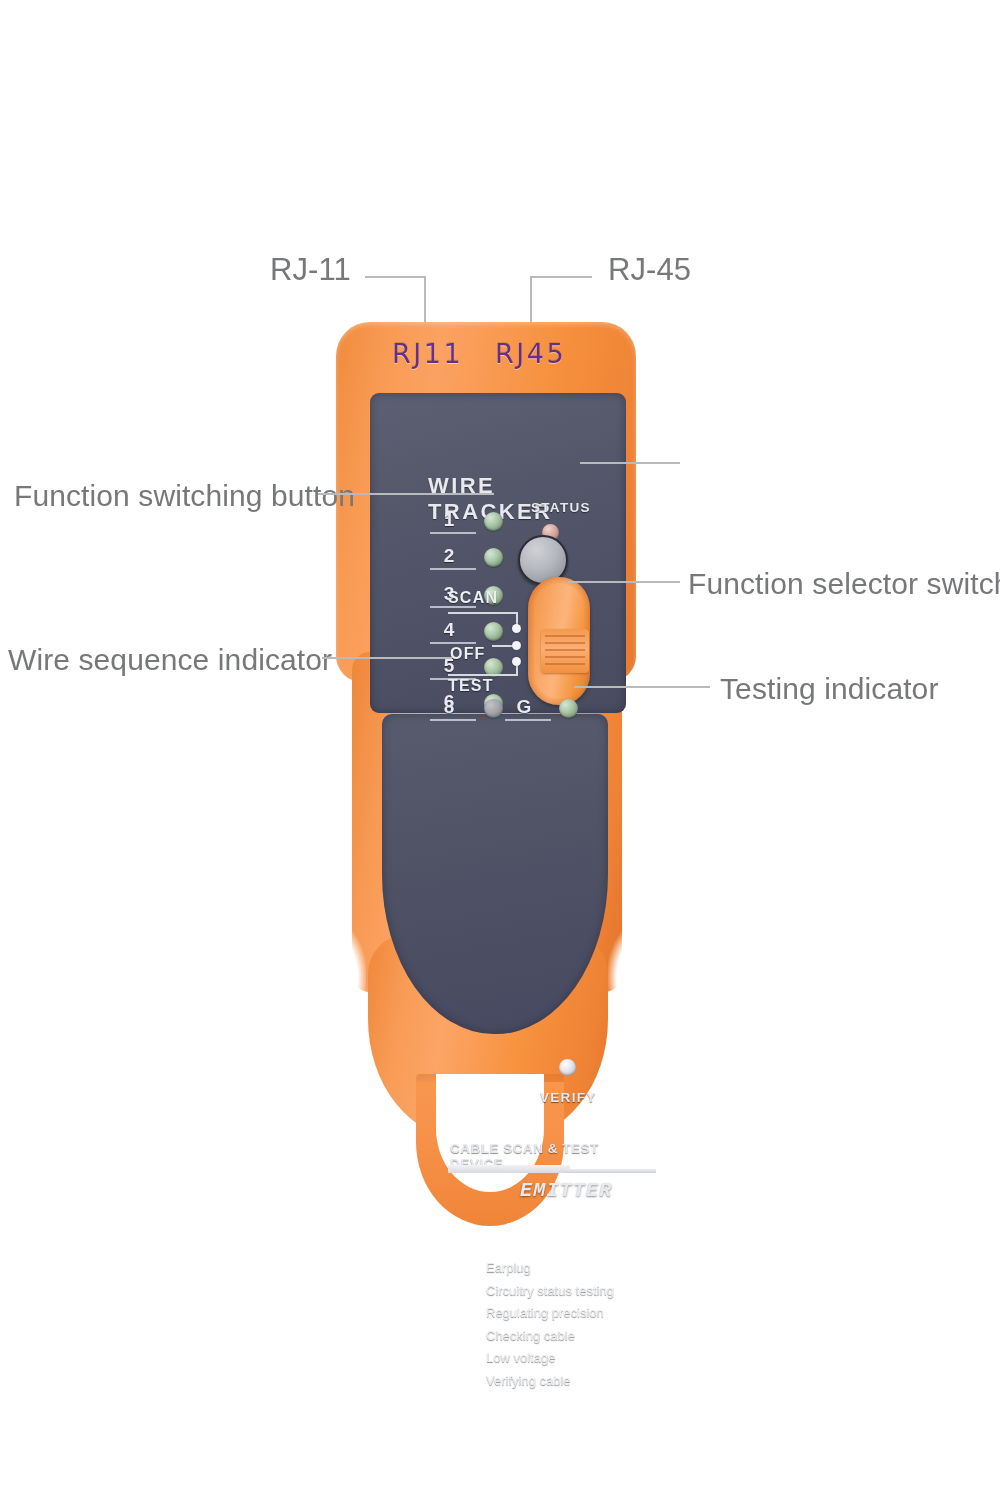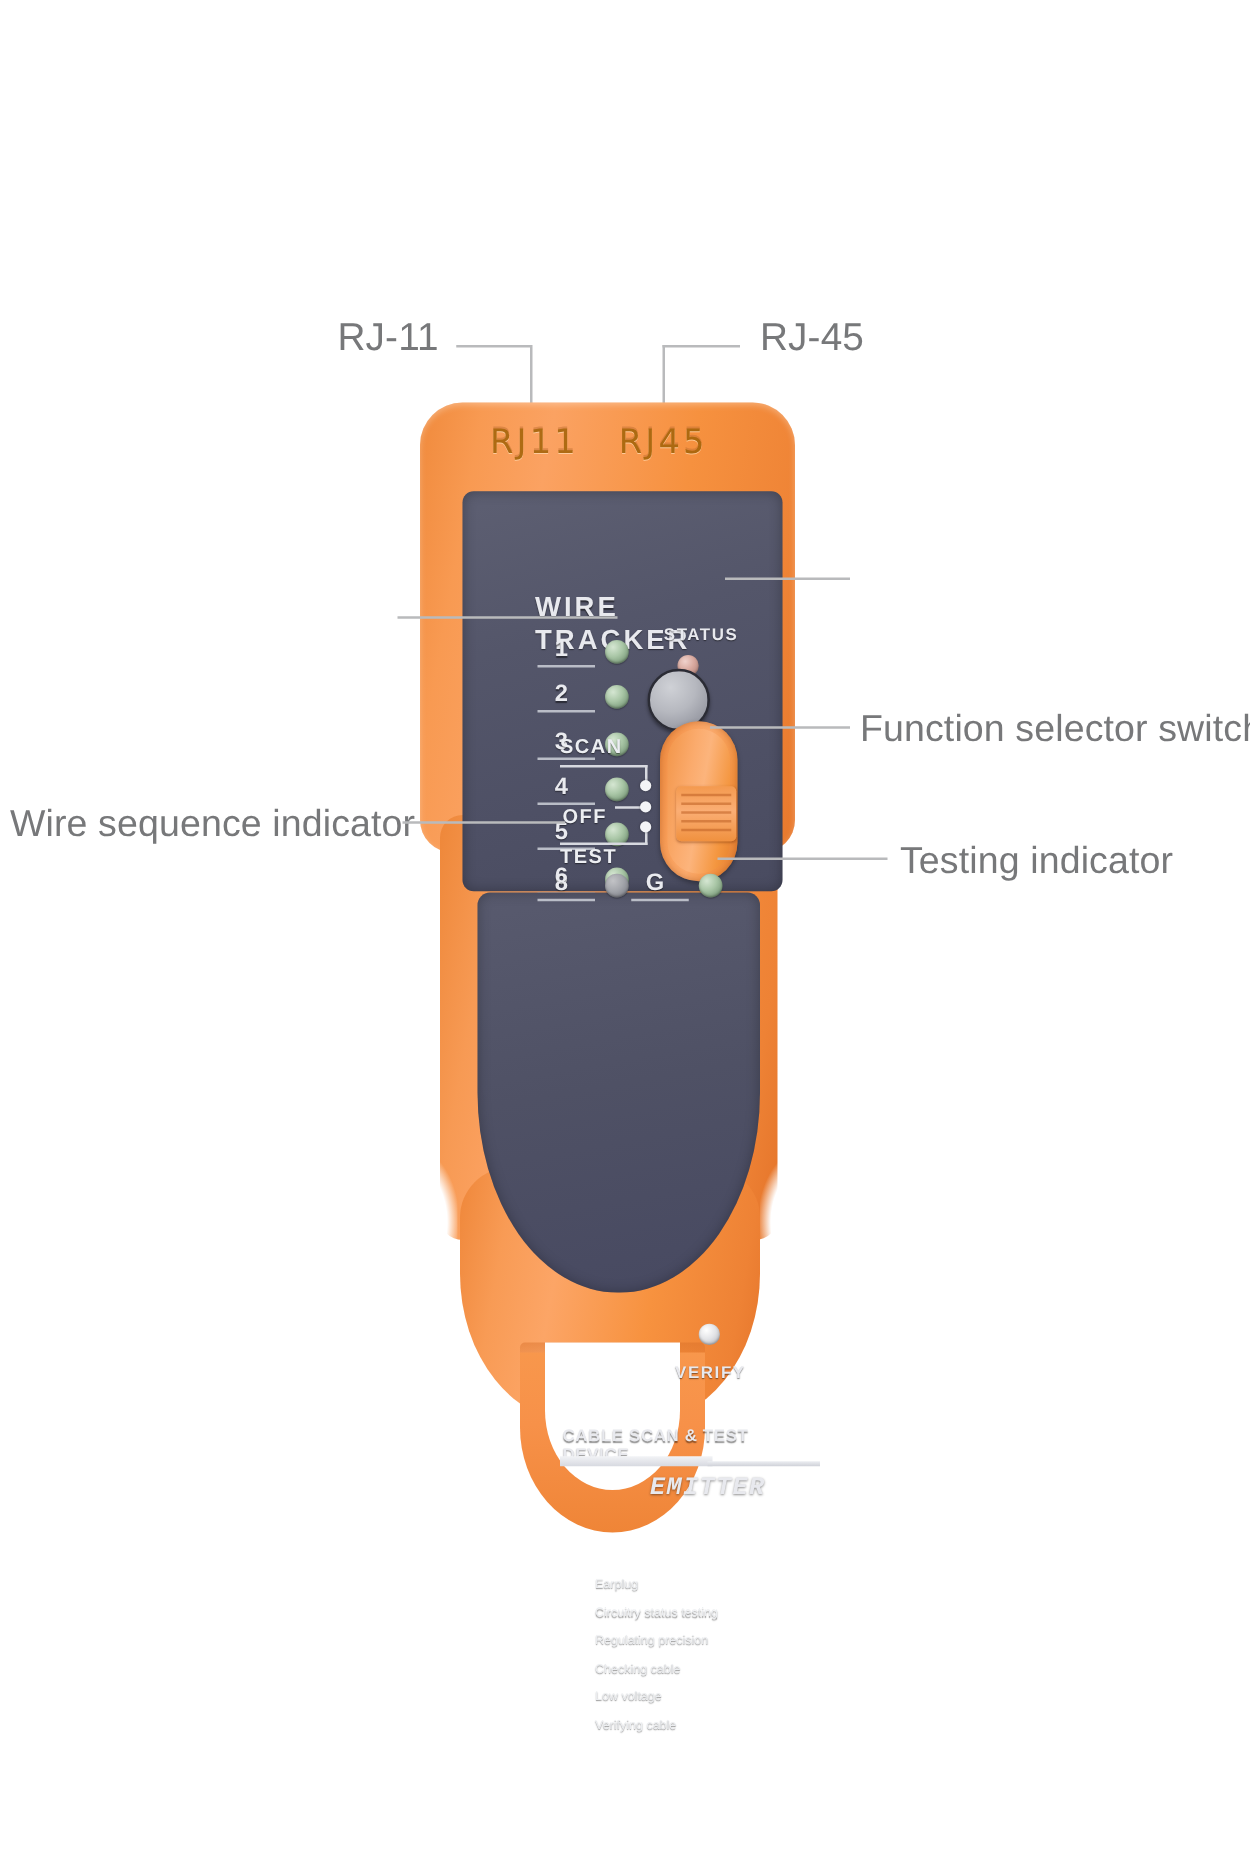--- a/index.html
+++ b/index.html
@@ -78,21 +78,21 @@
   }
   #loop-shade{
     position:absolute;left:86px;top:752px;width:148px;height:22px;
     background:linear-gradient(180deg,rgba(215,110,40,.45),rgba(215,110,40,0));
     border-radius:4px;
   }
 
   
   .emboss{
     position:absolute;
-    color:#a16207;
+    color:#4c1d95;
     font-size:27px;
     letter-spacing:2.5px;
     font-family:"DejaVu Sans", sans-serif;
     text-shadow:0 1px 0 rgba(255,220,180,.85), 0 -1px 0 rgba(190,110,50,.55);
     opacity:.85;
   }
 
   
   #plate{
     position:absolute;left:40px;top:71px;width:256px;height:320px;
@@ -209,22 +209,22 @@
   }
   #divider .bar2{
     position:absolute;left:118px;top:4px;width:90px;height:4px;
     background:linear-gradient(180deg,#eceef2,#cfd1d8);
   }
   #emitter{
     left:138px;top:465px;font-size:20px;font-weight:bold;font-style:italic;
     letter-spacing:1.2px;text-shadow:0 1px 2px rgba(0,0,0,.45);font-family:Liberation Mono, monospace;
   }
   #features{
-    position:absolute;left:94px;top:543px;
-    color:#eceef1;font-size:10px;line-height:22.5px;
+    position:absolute;left:104px;top:543px;
+    color:#eceef1;font-size:13px;line-height:22.5px;
     text-shadow:0 1px 1px rgba(0,0,0,.45);
   }
   #features div{white-space:nowrap;}
 </style>
 </head>
 <body>
 
 <div id="stage">
 
   <div class="anno top" style="left:270px;top:252px;">RJ-11</div>
@@ -351,20 +351,21 @@
         <div>Earplug</div>
         <div>Circuitry status testing</div>
         <div>Regulating precision</div>
         <div>Checking cable</div>
         <div>Low voltage</div>
         <div>Verifying cable</div>
       </div>
     </div>
   </div>
 
+  <div class="anno big" style="left:14px;top:479px;">Function switching button</div>
   <div class="lead h" style="left:318px;top:493px;width:176px;"></div>
 
   <div class="anno big" style="left:8px;top:643px;">Wire sequence indicator</div>
   <div class="lead h" style="left:322px;top:657px;width:130px;"></div>
 
   <div class="lead h" style="left:580px;top:462px;width:100px;"></div>
 
   <div class="anno big" style="left:688px;top:567px;">Function selector switch</div>
   <div class="lead h" style="left:568px;top:581px;width:112px;"></div>
 

